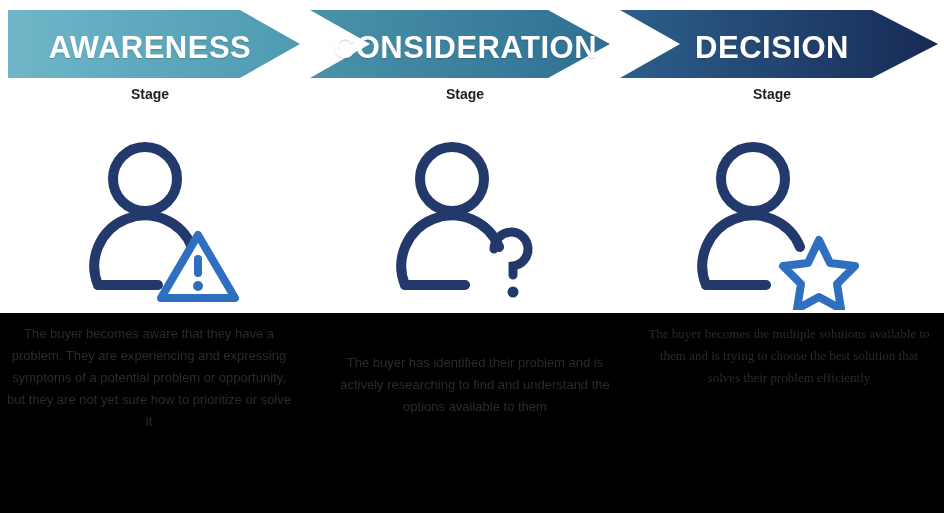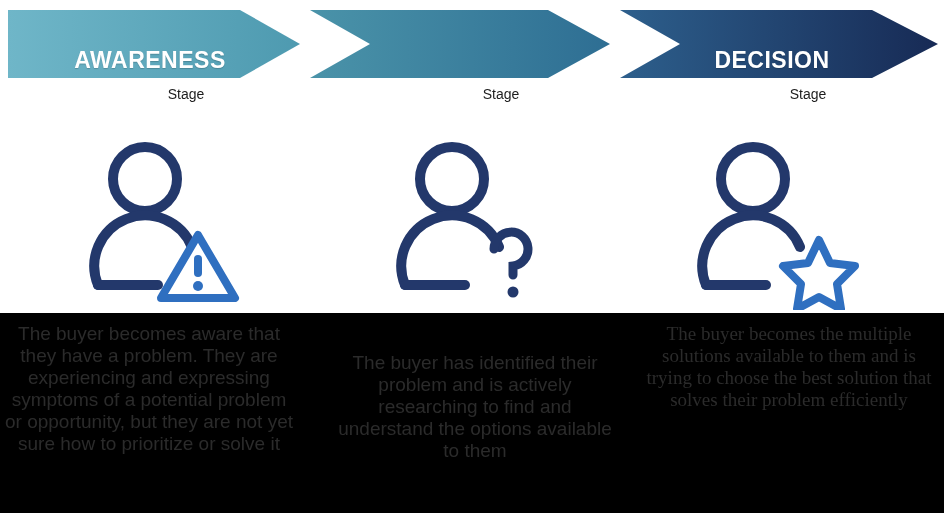--- a/index.html
+++ b/index.html
@@ -21,25 +21,25 @@
     left: 0;
     top: 0;
     width: 944px;
     height: 88px;
   }
   .arrow-svg {
     display: block;
   }
   .arrow-label {
     position: absolute;
-    top: 47px;
+    top: 30px;
     width: 300px;
     text-align: center;
     color: #ffffff;
-    font-size: 23px;
+    font-size: 31px;
     font-weight: bold;
     letter-spacing: 0.5px;
     font-family: "Liberation Sans", sans-serif;
     text-shadow: 0 1px 1px rgba(0,0,0,0.18);
     pointer-events: none;
   }
   .arrow-label.l1 { left: 0px; }
   .arrow-label.l2 { left: 315px; }
   .arrow-label.l3 { left: 622px; }
 
@@ -49,24 +49,23 @@
     top: 86px;
     left: 0;
     width: 944px;
     height: 28px;
   }
   .stage-caption {
     position: absolute;
     width: 300px;
     text-align: center;
     font-size: 14px;
-    font-weight: normal;
+    font-weight: bold;
     color: #1d1d1d;
     font-family: "Liberation Sans", sans-serif;
-    padding-left: 36px;
   }
   .stage-caption.c1 { left: 0px; }
   .stage-caption.c2 { left: 315px; }
   .stage-caption.c3 { left: 622px; }
 
   
   .icon-row {
     position: absolute;
     top: 130px;
     left: 0;
@@ -93,21 +92,21 @@
     width: 944px;
     height: 200px;
     background: #000000;
   }
   .desc-col {
     position: absolute;
     top: 10px;
     width: 290px;
     text-align: center;
     color: #2b2b2b;
-    font-size: 19px;
+    font-size: 13px;
     line-height: 22px;
     font-family: "Liberation Sans", sans-serif;
   }
   .desc-col.d1 { left: 4px; }
   .desc-col.d2 { left: 330px; margin-top: 29px; }
   .desc-col.d3 { left: 644px; font-family: Liberation Serif, serif; }
 </style>
 </head>
 <body>
 
@@ -129,20 +128,21 @@
     </defs>
 
     <polygon points="8,10 240,10 300,44 240,78 8,78" fill="url(#gradA)"></polygon>
 
     <polygon points="310,10 548,10 610,44 548,78 310,78 370,44" fill="url(#gradB)"></polygon>
 
     <polygon points="620,10 872,10 938,44 872,78 620,78 680,44" fill="url(#gradC)"></polygon>
   </svg>
 
   <div class="arrow-label l1">AWARENESS</div>
+  <div class="arrow-label l2">CONSIDERATION</div>
   <div class="arrow-label l3">DECISION</div>
 </div>
 
 <div class="stage-caption-row">
   <div class="stage-caption c1">Stage</div>
   <div class="stage-caption c2">Stage</div>
   <div class="stage-caption c3">Stage</div>
 </div>
 
 <div class="icon-row">

